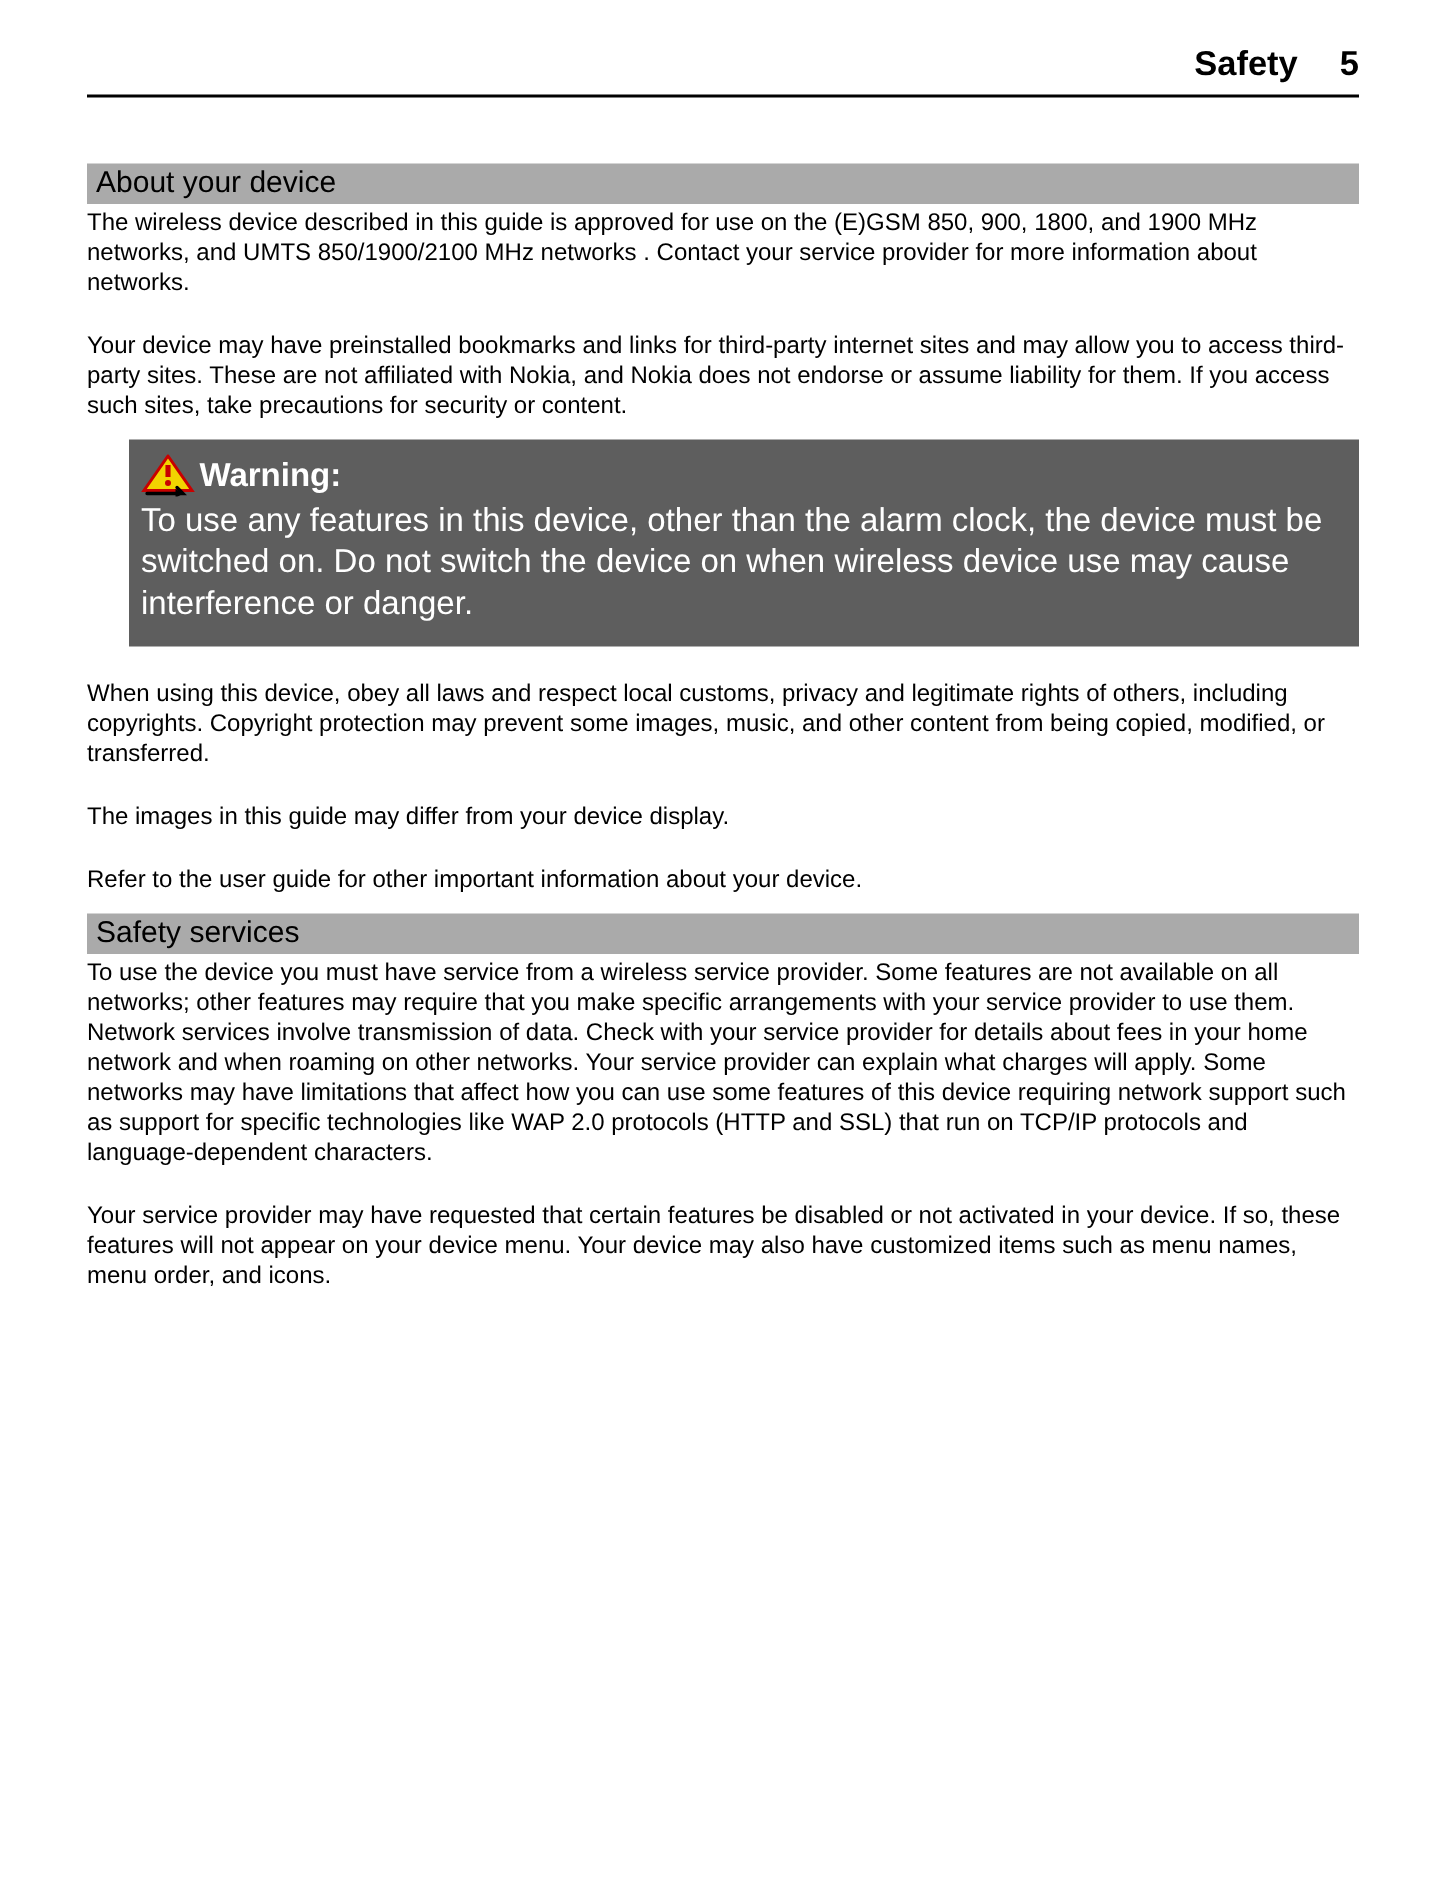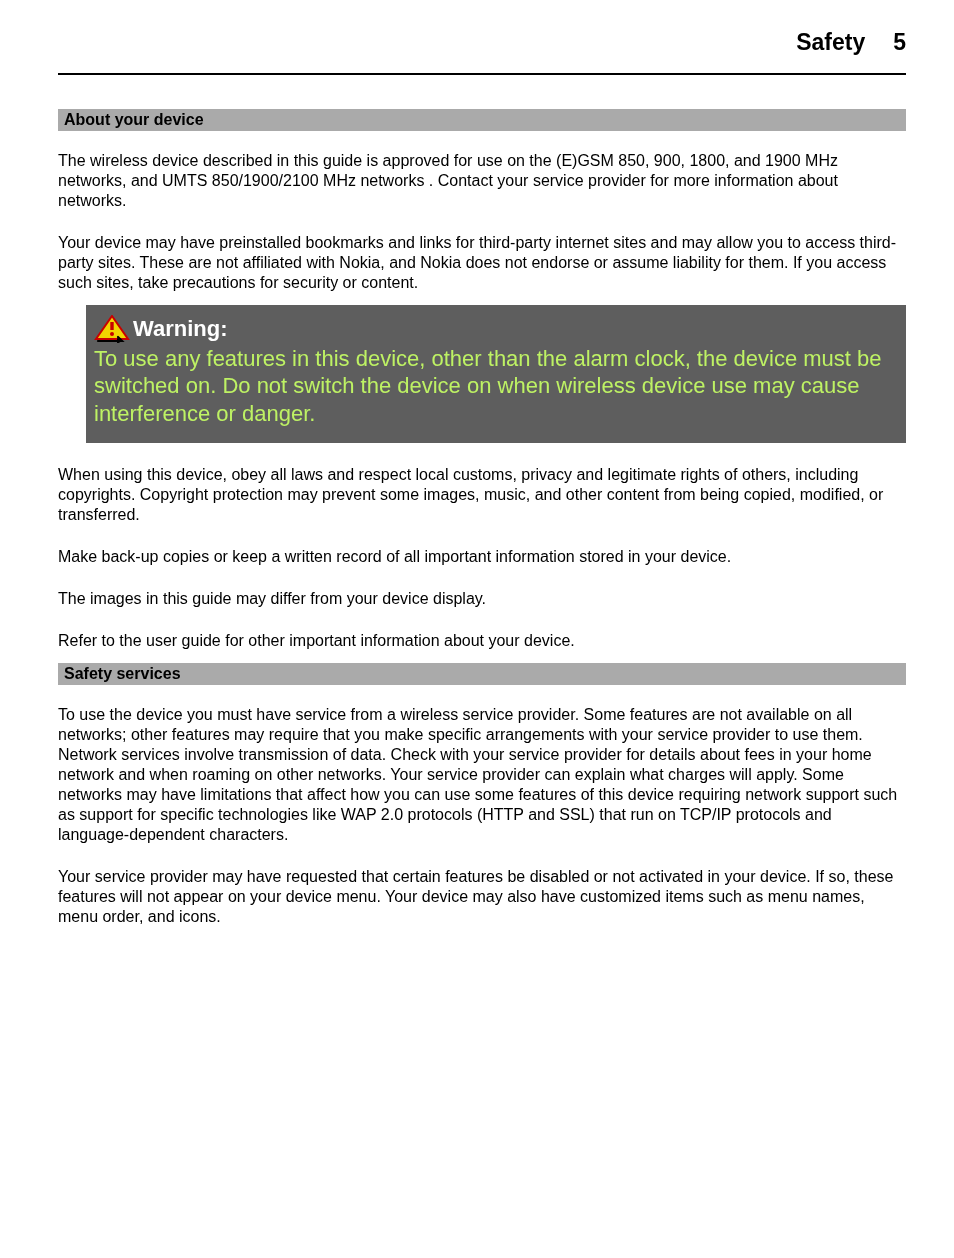--- a/index.html
+++ b/index.html
@@ -17,38 +17,38 @@
       line-height: 1.25;
     }
     .page {
       padding: 28px 48px 28px 58px;
     }
     .header {
       display: flex;
       justify-content: flex-end;
       align-items: center;
       border-bottom: 2px solid #000;
-      padding-bottom: 16px;
-      margin-bottom: 34px;
+      padding-bottom: 6px;
+      margin-bottom: 44px;
     }
     .header-title {
       font-weight: bold;
       font-size: 23px;
       margin-right: 28px;
     }
     .header-page {
       font-weight: bold;
       font-size: 23px;
     }
     .section-header {
       background: #aaaaaa;
-      font-weight: bold;
+      font-weight: normal;
       padding: 1px 6px;
-      font-size: 16px;
-      margin-bottom: 20px;
+      font-size: 20px;
+      margin-bottom: 3px;
     }
     .para {
       margin-bottom: 22px;
       font-size: 16px;
       line-height: 1.25;
     }
     .para:last-child {
       margin-bottom: 0;
     }
     .warning-box {
@@ -71,21 +71,21 @@
       flex-shrink: 0;
     }
     .warning-label {
       font-weight: bold;
       font-size: 22px;
       color: #fff;
     }
     .warning-text {
       font-size: 22px;
       line-height: 1.25;
-      color: #bef264;
+      color: #ffffff;
     }
     .content-block {
       margin-bottom: 12px;
     }
     .section-gap {
       margin-bottom: 6px;
     }
   </style>
 </head>
 <body>
@@ -115,21 +115,20 @@
           <polygon points="28,26 23,23 23,29" fill="#000"></polygon>
         </svg>
       </span>
       <span class="warning-label">Warning:</span>
     </div>
     <div class="warning-text">To use any features in this device, other than the alarm clock, the device must be switched on. Do not switch the device on when wireless device use may cause interference or danger.</div>
   </div>
 
   <div class="content-block">
     <p class="para">When using this device, obey all laws and respect local customs, privacy and legitimate rights of others, including copyrights. Copyright protection may prevent some images, music, and other content from being copied, modified, or transferred.</p>
-    <p class="para">Make back-up copies or keep a written record of all important information stored in your device.</p>
     <p class="para">The images in this guide may differ from your device display.</p>
     <p class="para section-gap">Refer to the user guide for other important information about your device.</p>
   </div>
 
   <div class="section-header">Safety services</div>
 
   <div class="content-block">
     <p class="para">To use the device you must have service from a wireless service provider. Some features are not available on all networks; other features may require that you make specific arrangements with your service provider to use them. Network services involve transmission of data. Check with your service provider for details about fees in your home network and when roaming on other networks. Your service provider can explain what charges will apply. Some networks may have limitations that affect how you can use some features of this device requiring network support such as support for specific technologies like WAP 2.0 protocols (HTTP and SSL) that run on TCP/IP protocols and language-dependent characters.</p>
     <p class="para">Your service provider may have requested that certain features be disabled or not activated in your device. If so, these features will not appear on your device menu. Your device may also have customized items such as menu names, menu order, and icons.</p>
   </div>

